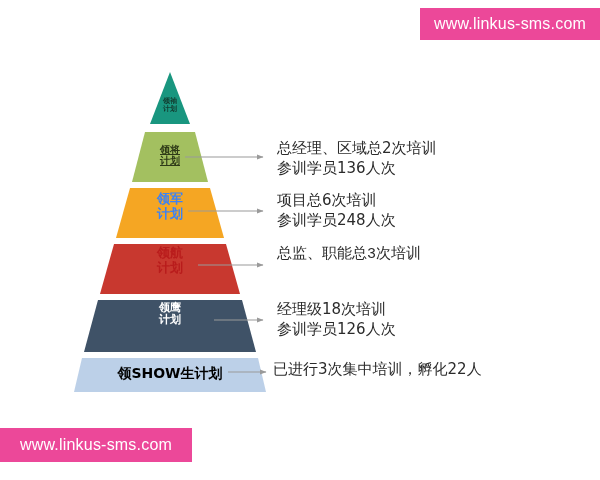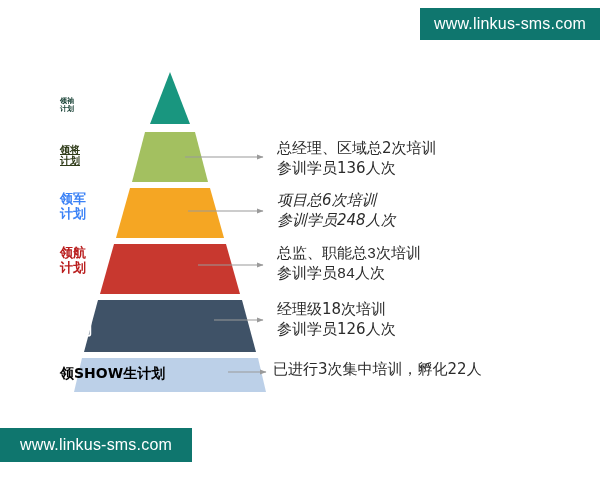--- a/index.html
+++ b/index.html
@@ -20,21 +20,21 @@
     left: 0;
     top: 0;
     width: 600px;
     height: 480px;
     background: #ffffff;
   }
 
   
   .watermark {
     position: absolute;
-    background: #0f766e;
+    background: #ec4899;
     color: #ffffff;
     font-family: "Liberation Sans", sans-serif;
     font-size: 16px;
     letter-spacing: 0.2px;
     display: flex;
     align-items: center;
     justify-content: center;
     white-space: nowrap;
   }
   .watermark-top {
@@ -56,35 +56,35 @@
     left: 60px;
     top: 70px;
     width: 220px;
     height: 325px;
   }
   .pyramid svg {
     display: block;
   }
   .tier-label {
     position: absolute;
-    text-align: left;
+    text-align: center;
     line-height: 1.12;
     font-family: "DejaVu Sans", "Liberation Sans", sans-serif;
     font-weight: bold;
     white-space: nowrap;
     pointer-events: none;
   }
   .tier-label .l2 { display: block; }
 
   
   #lbl-0 { left: 0; right: 0; top: 28px;  font-size: 7px;  color: #123c30; }
   #lbl-1 { left: 0; right: 0; top: 74px;  font-size: 10px; color: #2f3b18; text-decoration: underline; }
   #lbl-2 { left: 0; right: 0; top: 122px; font-size: 13px; color: #3b82f6; }
   #lbl-3 { left: 0; right: 0; top: 176px; font-size: 13px; color: #b91c1c; }
-  #lbl-4 { left: 0; right: 0; top: 232px; font-size: 16px; color: #ffffff; }
+  #lbl-4 { left: 0; right: 0; top: 232px; font-size: 11px; color: #ffffff; }
   #lbl-5 { left: 0; right: 0; top: 296px; font-size: 14px; color: #000000; }
 
   
   .arrows {
     position: absolute;
     left: 0;
     top: 0;
     width: 600px;
     height: 480px;
     pointer-events: none;
@@ -95,21 +95,21 @@
     position: absolute;
     font-family: "DejaVu Sans", "Liberation Sans", sans-serif;
     color: #2b2b2b;
     line-height: 1.32;
     white-space: nowrap;
   }
   .callout .line {
     display: block;
   }
   #co-1 { left: 277px; top: 139px; font-size: 15px; }
-  #co-2 { left: 277px; top: 191px; font-size: 15px; font-style: italic; }
+  #co-2 { left: 277px; top: 191px; font-size: 15px; }
   #co-3 { left: 277px; top: 245px; font-size: 15px; font-family: Liberation Mono, monospace; }
   #co-4 { left: 277px; top: 300px; font-size: 15px; }
   #co-5 { left: 273px; top: 360px; font-size: 15px; }
 </style>
 </head>
 <body>
 
 <div class="canvas">
 
   <div class="pyramid">
@@ -169,21 +169,20 @@
   <div class="callout" id="co-1">
     <span class="line">总经理、区域总2次培训</span>
     <span class="line">参训学员136人次</span>
   </div>
   <div class="callout" id="co-2">
     <span class="line">项目总6次培训</span>
     <span class="line">参训学员248人次</span>
   </div>
   <div class="callout" id="co-3">
     <span class="line">总监、职能总3次培训</span>
-    <span class="line">参训学员84人次</span>
   </div>
   <div class="callout" id="co-4">
     <span class="line">经理级18次培训</span>
     <span class="line">参训学员126人次</span>
   </div>
   <div class="callout" id="co-5">
     <span class="line">已进行3次集中培训，孵化22人</span>
   </div>
 
   <div class="watermark watermark-top">www.linkus-sms.com</div>

